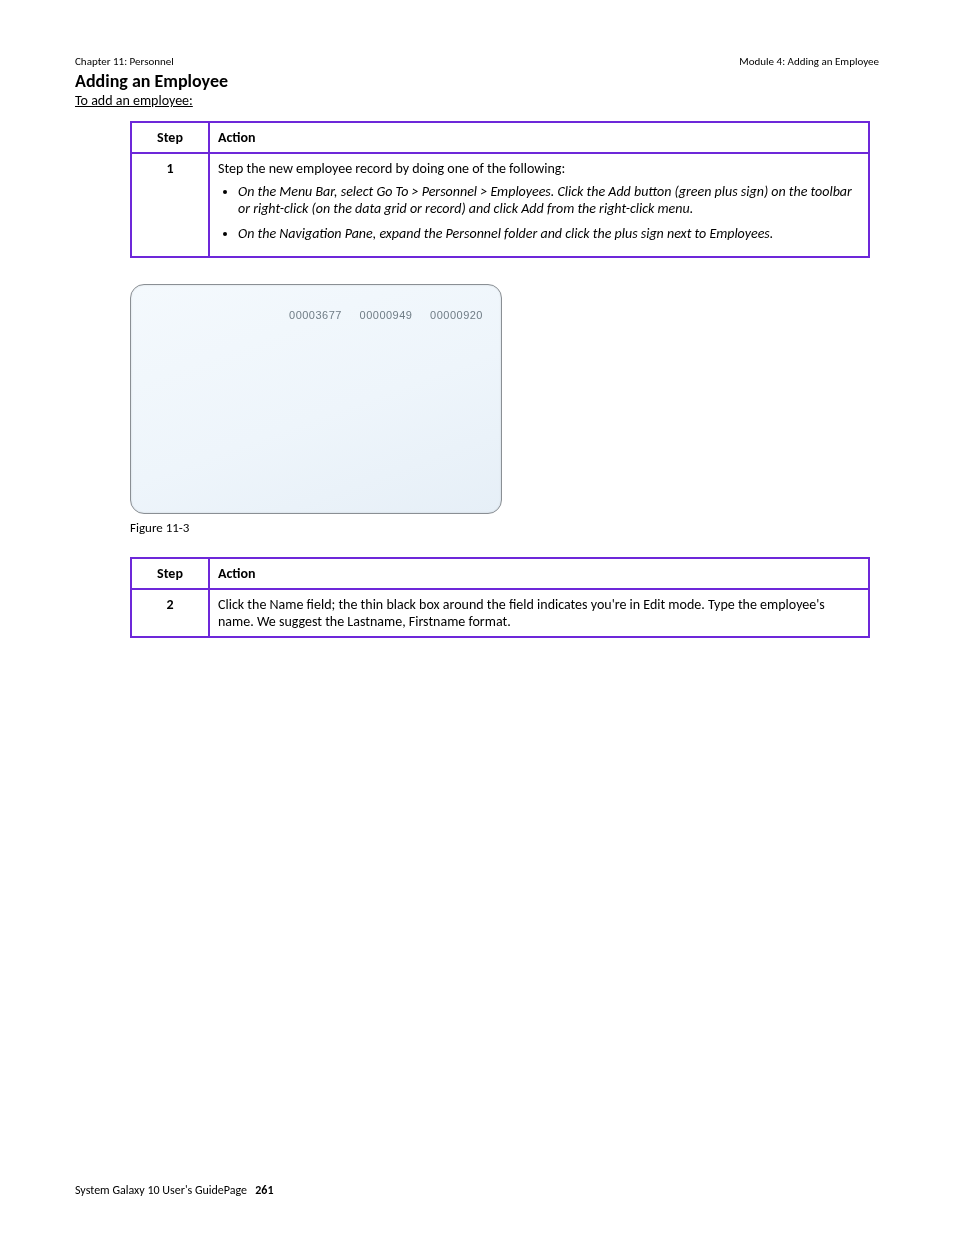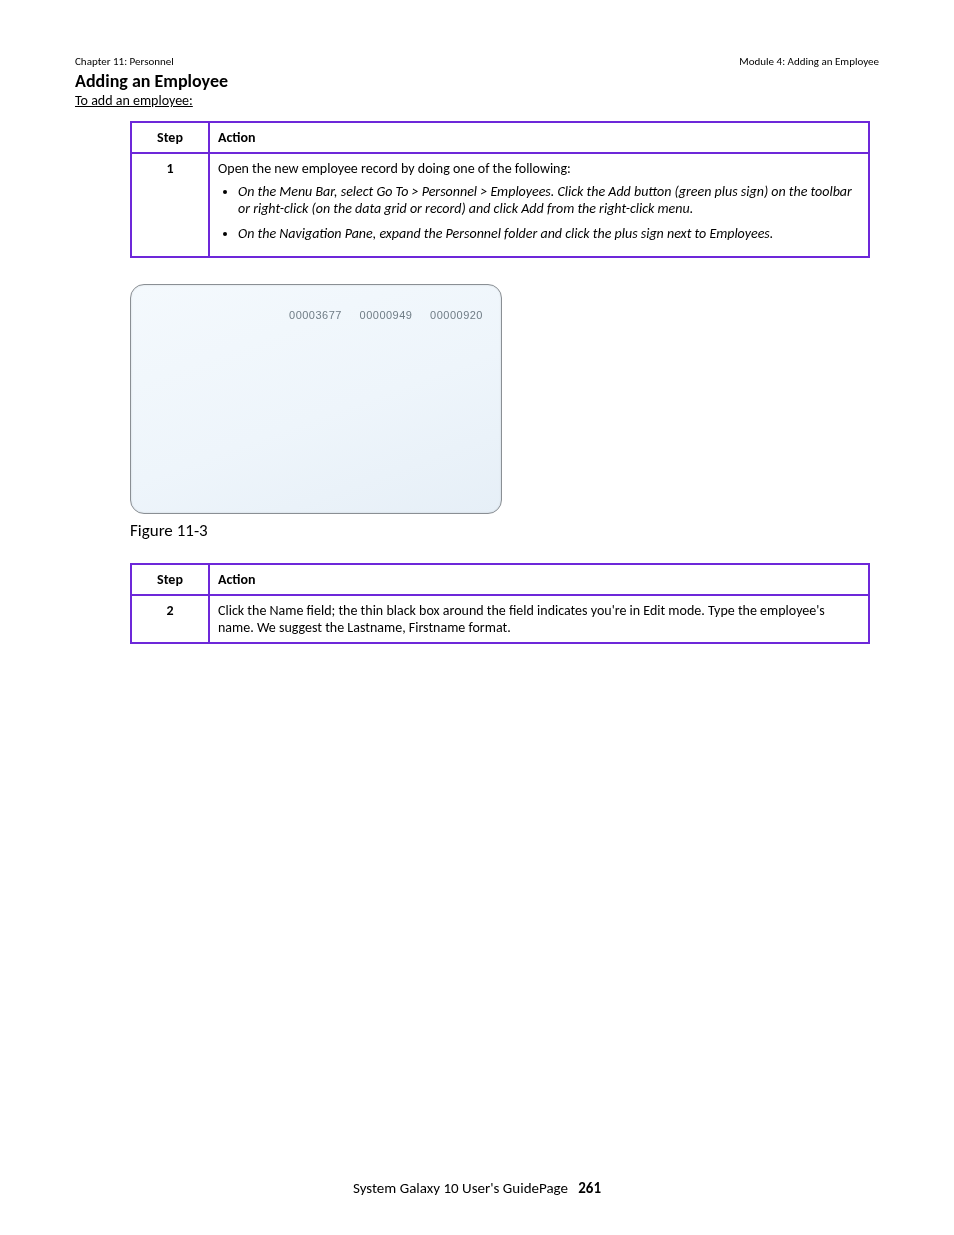--- a/index.html
+++ b/index.html
@@ -91,36 +91,36 @@
     font-family: Liberation Sans, sans-serif;
     font-size: 11px;
     color: #6f7c85;
     letter-spacing: 0.5px;
   }
   .id-card .nums span {
     margin-left: 14px;
   }
   .caption {
     margin-left: 55px;
-    font-size: 17px;
+    font-size: 13px;
     color: #000;
     margin-bottom: 22px;
   }
   .continued {
     font-size: 14px;
     margin-bottom: 10px;
   }
   .footer {
     position: absolute;
     bottom: 38px;
     left: 75px;
     right: 75px;
     display: flex;
-    justify-content: center;
-    font-size: 15px;
+    justify-content: flex-start;
+    font-size: 12px;
   }
   .bold { font-weight: bold; }
 </style>
 </head>
 <body>
 
 <div class="page">
 
   <div class="header-row">
     <div>Chapter 11: Personnel</div>
@@ -132,21 +132,21 @@
 
   <table class="std">
     <tbody>
         <tr>
       <td class="col-step hdr">Step</td>
       <td class="hdr">Action</td>
     </tr>
     <tr>
       <td class="col-step">1</td>
       <td>
-        <div>Open the new employee record by doing one of the following:</div>
+        <div>Step the new employee record by doing one of the following:</div>
         <ul class="sub">
           <li>On the Menu Bar, select Go To &gt; Personnel &gt; Employees. Click the Add button (green plus sign) on the toolbar or right-click (on the data grid or record) and click Add from the right-click menu.</li>
           <li>On the Navigation Pane, expand the Personnel folder and click the plus sign next to Employees.</li>
         </ul>
       </td>
     </tr>
   </tbody>
     </table>
 
   <div class="card-wrap">

